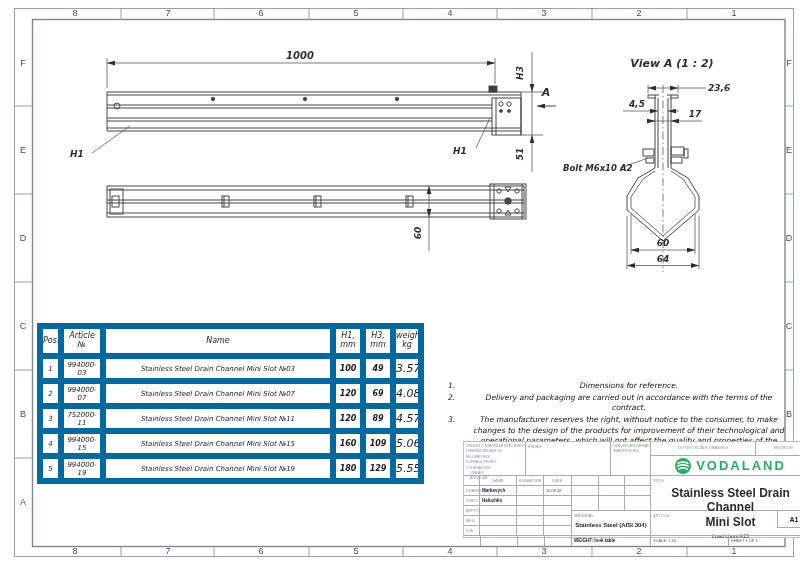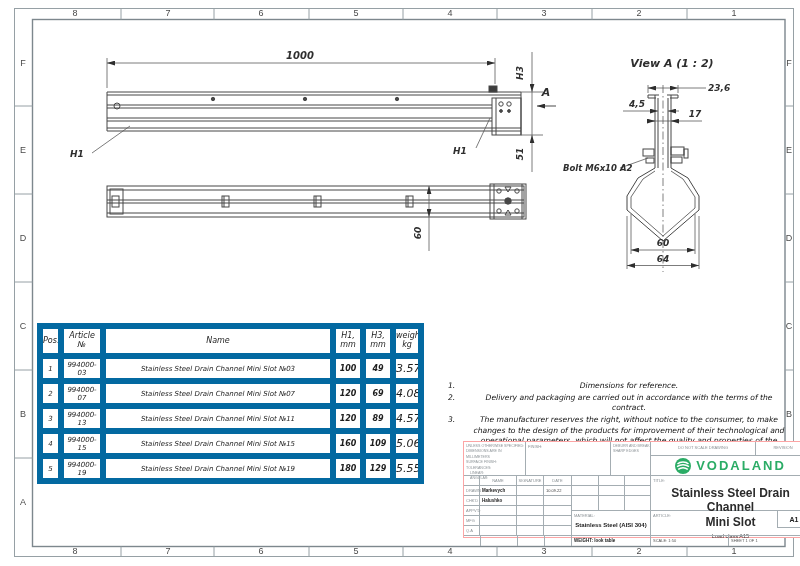--- a/index.html
+++ b/index.html
@@ -227,21 +227,21 @@
       <tr>
         <td>2</td>
         <td>994000-07</td>
         <td>Stainless Steel Drain Channel Mini Slot №07</td>
         <td class="num">120</td>
         <td class="num">69</td>
         <td class="wt">4.08</td>
       </tr>
       <tr>
         <td>3</td>
-        <td>994000-13</td>
+        <td>752000-11</td>
         <td>Stainless Steel Drain Channel Mini Slot №11</td>
         <td class="num">120</td>
         <td class="num">89</td>
         <td class="wt">4.57</td>
       </tr>
       <tr>
         <td>4</td>
         <td>994000-15</td>
         <td>Stainless Steel Drain Channel Mini Slot №15</td>
         <td class="num">160</td>

